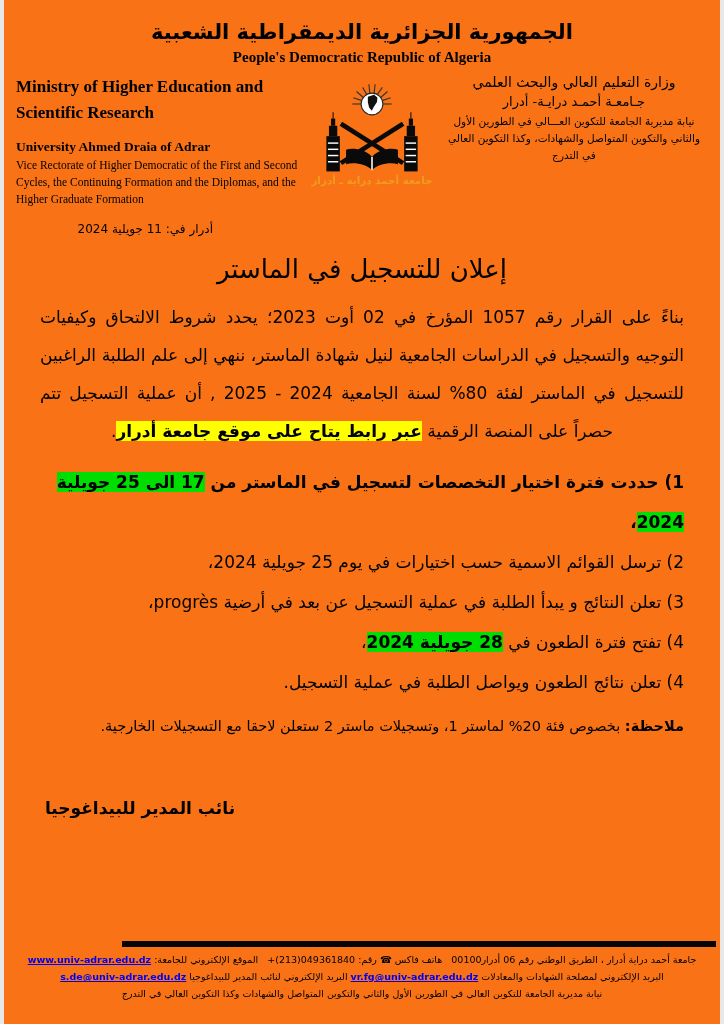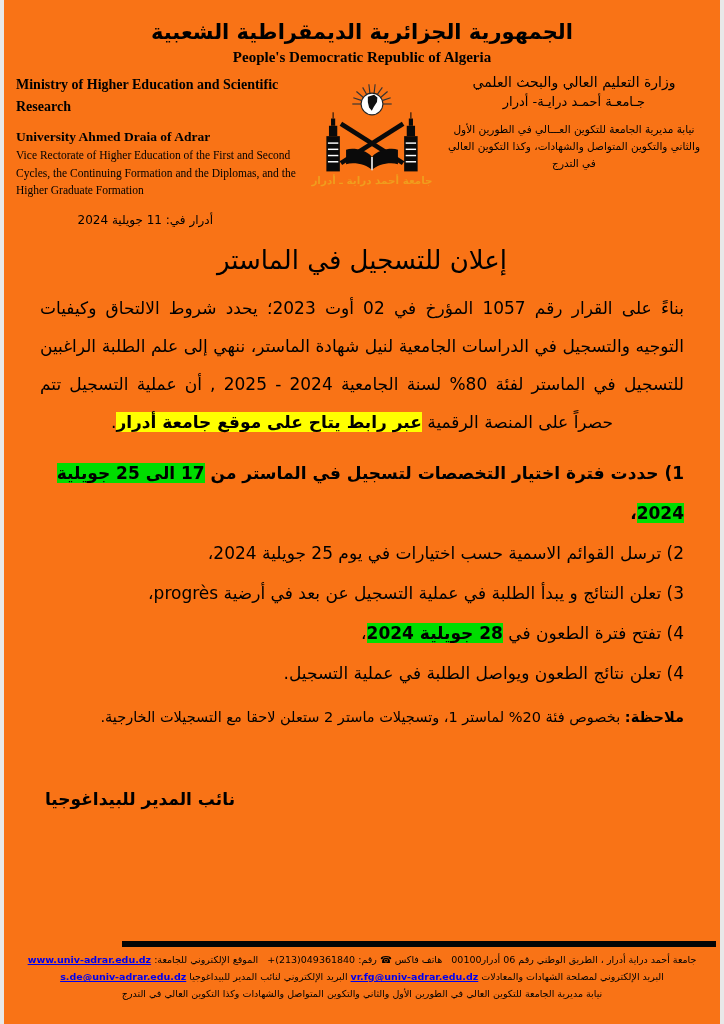--- a/index.html
+++ b/index.html
@@ -9,28 +9,28 @@
     position:relative; overflow:hidden; color:#000;
     font-family:"DejaVu Sans", sans-serif;
   }
   
   .republic-ar { padding-top:20px; text-align:center; font-size:21px; font-weight:bold; direction:rtl; }
   .republic-en { text-align:center; font-size:15px; font-weight:bold;
                  font-family:"Liberation Serif","DejaVu Serif",serif; margin-top:5px; }
   
   .header-row { display:flex; margin-top:8px; padding:0 12px; }
   .col-en { width:288px; font-family:"Liberation Serif","DejaVu Serif",serif; }
-  .col-en .ministry { font-weight:bold; font-size:14px; line-height:1.55; }
+  .col-en .ministry { font-weight:bold; font-size:17px; line-height:1.55; }
   .col-en .university { font-weight:bold; font-size:13.5px; margin-top:12px; }
   .col-en .vice { font-size:11.5px; line-height:1.5; margin-top:2px; }
   .col-logo { width:136px; display:flex; justify-content:center; align-items:flex-start; padding-top:2px; }
   .col-ar { flex:1; direction:rtl; text-align:center; }
   .col-ar .ministry { font-size:14px; }
   .col-ar .university { font-size:13px; margin-top:4px; letter-spacing:1px; }
-  .col-ar .vice { font-size:10.5px; margin-top:12px; line-height:1.6; }
+  .col-ar .vice { font-size:10.5px; margin-top:4px; line-height:1.6; }
   
   .date-line { margin:14px 0 0 34px; width:175px; direction:rtl; text-align:right; font-size:12px; }
   
   .main-title { margin-top:18px; text-align:center; font-size:26px; font-weight:normal; direction:rtl; }
   
   .content { margin:14px 36px 0 36px; direction:rtl; }
   .pline { font-size:17px; line-height:38px; text-align:justify; text-align-last:justify; }
   .pline.center { text-align:center; text-align-last:center; }
   .hl-y { background:#ffff00; font-weight:bold; }
   .hl-g { background:#00dd00; font-weight:bold; }
@@ -57,21 +57,21 @@
 
 <div class="page">
 
   <div class="republic-ar">الجمهورية الجزائرية الديمقراطية الشعبية</div>
   <div class="republic-en">People's Democratic Republic of Algeria</div>
 
   <div class="header-row">
     <div class="col-en">
       <div class="ministry">Ministry of Higher Education and Scientific Research</div>
       <div class="university">University Ahmed Draia of Adrar</div>
-      <div class="vice">Vice Rectorate of Higher Education of the First and Second Cycles, the Continuing Formation and the Diplomas, and the Higher Graduate Formation</div>
+      <div class="vice">Vice Rectorate of Higher Democratic of the First and Second Cycles, the Continuing Formation and the Diplomas, and the Higher Graduate Formation</div>
     </div>
 
     <div class="col-logo">
       <svg width="132" height="112" viewBox="0 0 120 108" xmlns="http://www.w3.org/2000/svg">
         <g stroke="#333" stroke-width="1.1">
           <line x1="50" y1="27" x2="41" y2="27"></line>
             <line x1="51" y1="24" x2="42" y2="21"></line>
           <line x1="52" y1="21" x2="45" y2="15"></line>
             <line x1="55" y1="18" x2="51" y2="11"></line>
           <line x1="58" y1="17" x2="57" y2="8"></line>

